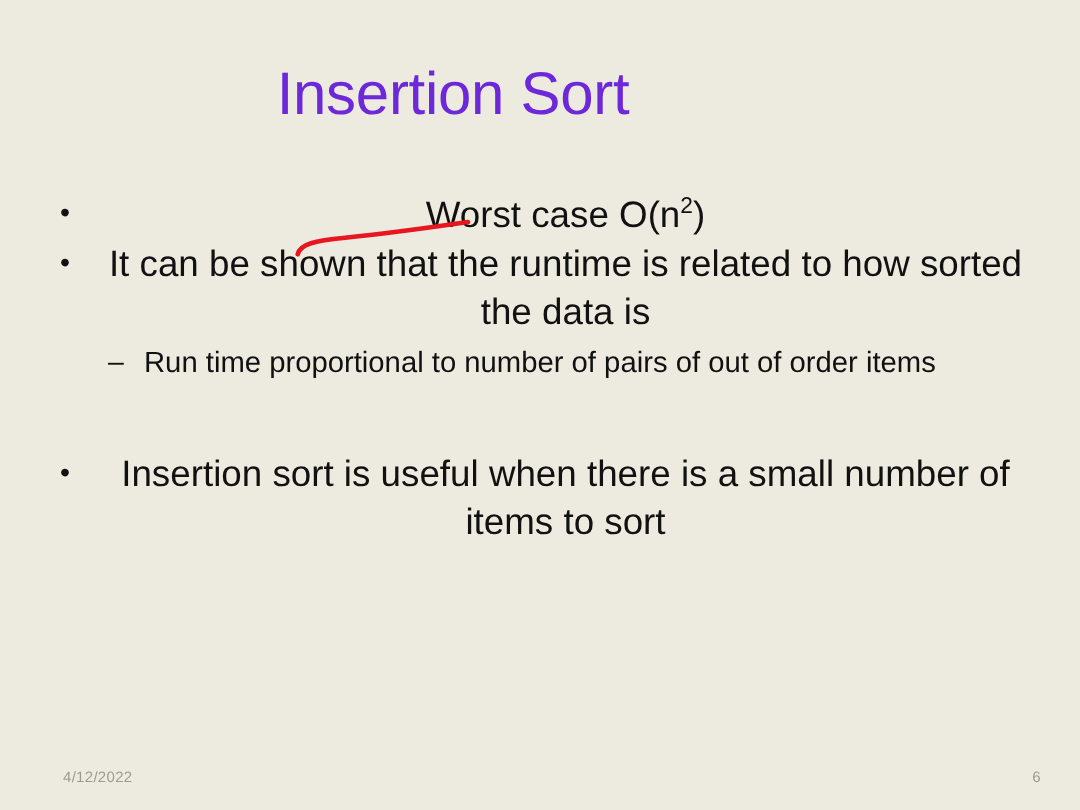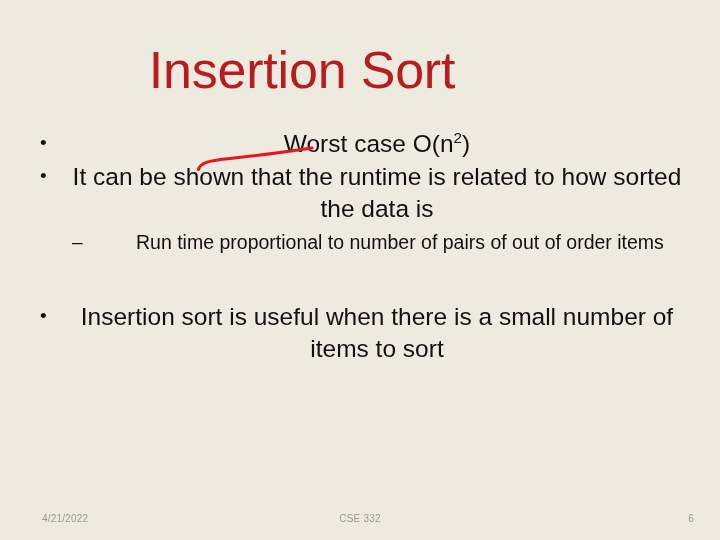--- a/index.html
+++ b/index.html
@@ -18,24 +18,24 @@
     overflow: hidden;
   }
 
   
   #slide-title {
     position: absolute;
     left: 0;
     top: 40px;
     width: 604px;
     text-align: center;
-    font-size: 52px;
+    font-size: 40px;
     font-weight: 300;
     line-height: 1.18;
-    color: #b91c1c;
+    color: #6d28d9;
     letter-spacing: -0.2px;
   }
 
   
   #body-block {
     position: absolute;
     left: 36px;
     top: 128px;
     width: 650px;
   }
@@ -76,21 +76,20 @@
   .lvl2 .marker {
     flex: 0 0 auto;
     width: 24px;
     text-align: left;
     font-size: 19px;
     line-height: 1.30;
     color: #111111;
   }
   .lvl2 .content {
     flex: 1 1 auto;
-    margin-left: 40px;
   }
 
   sup {
     font-size: 0.62em;
     vertical-align: super;
     line-height: 0;
   }
 
   .spacer-line {
     height: 46px;
@@ -148,19 +147,18 @@
       <span class="marker">•</span>
       <span class="content">Insertion sort is useful when there is a small number of items to sort</span>
     </div>
 
   </div>
 
   <svg id="ink-annotation" viewBox="0 0 136 32">
     <path d="M8.5 25.5 C 10 18.5, 20 16.5, 40 14.5 C 66 11.8, 96 7.8, 122 4.0" fill="none" stroke="#e8161e" stroke-width="3.1" stroke-linecap="round" stroke-linejoin="round"></path>
   </svg>
 
-  <div class="footer-text" id="footer-date">4/21/2022</div>
+  <div class="footer-text" id="footer-date">4/12/2022</div>
 
-  <div class="footer-text" id="footer-center">CSE 332</div>
 
   <div class="footer-text" id="footer-page">6</div>
 
 </div>
 
 </body></html>

